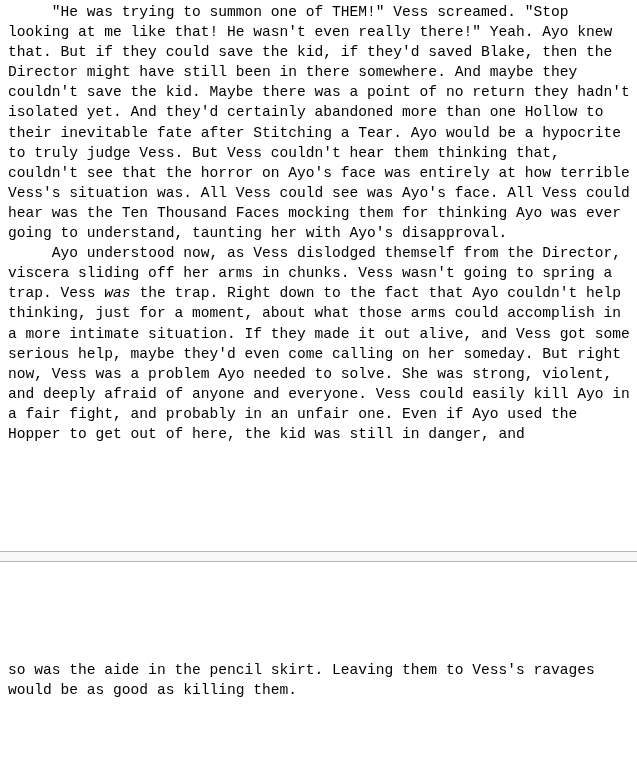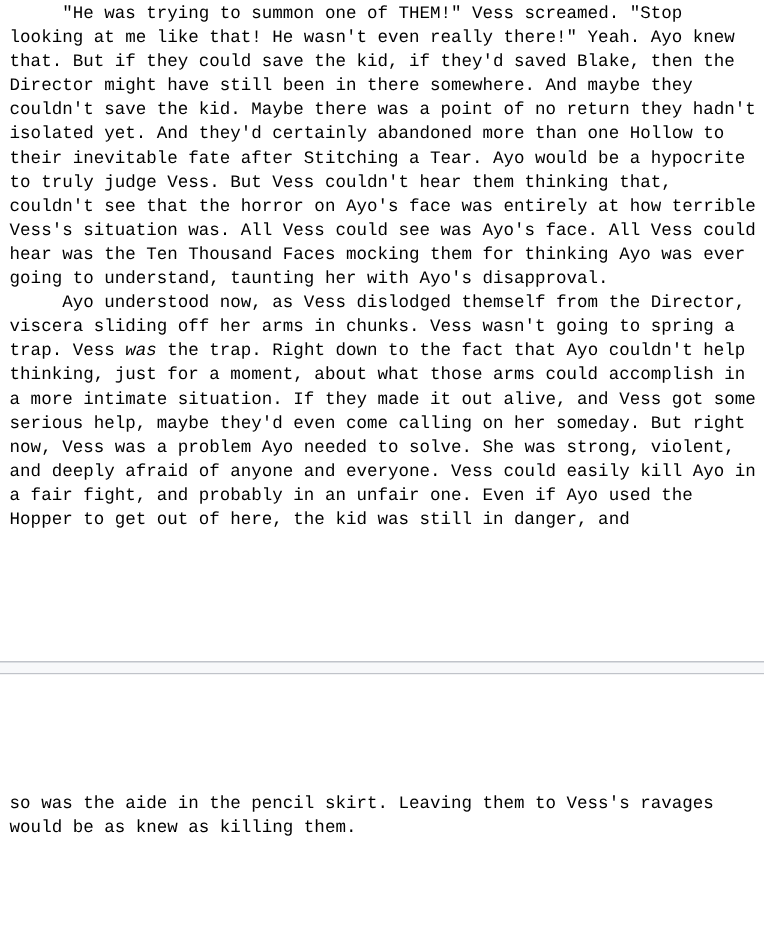--- a/index.html
+++ b/index.html
@@ -89,18 +89,18 @@
 
       <div class="page-tail"></div>
     </div>
   </section>
 
   <div class="page-break"></div>
 
   <section class="page page-two">
     <div class="page-body">
 
-      <p class="para"><span>so was the aide in the pencil skirt. Leaving them to Vess's ravages would be as knew as killing them.</span></p>
+      <p class="para"><span>so was the aide in the pencil skirt. Leaving them to Vess's ravages would be as good as killing them.</span></p>
 
     </div>
   </section>
 
 </div>
 
 </body></html>

